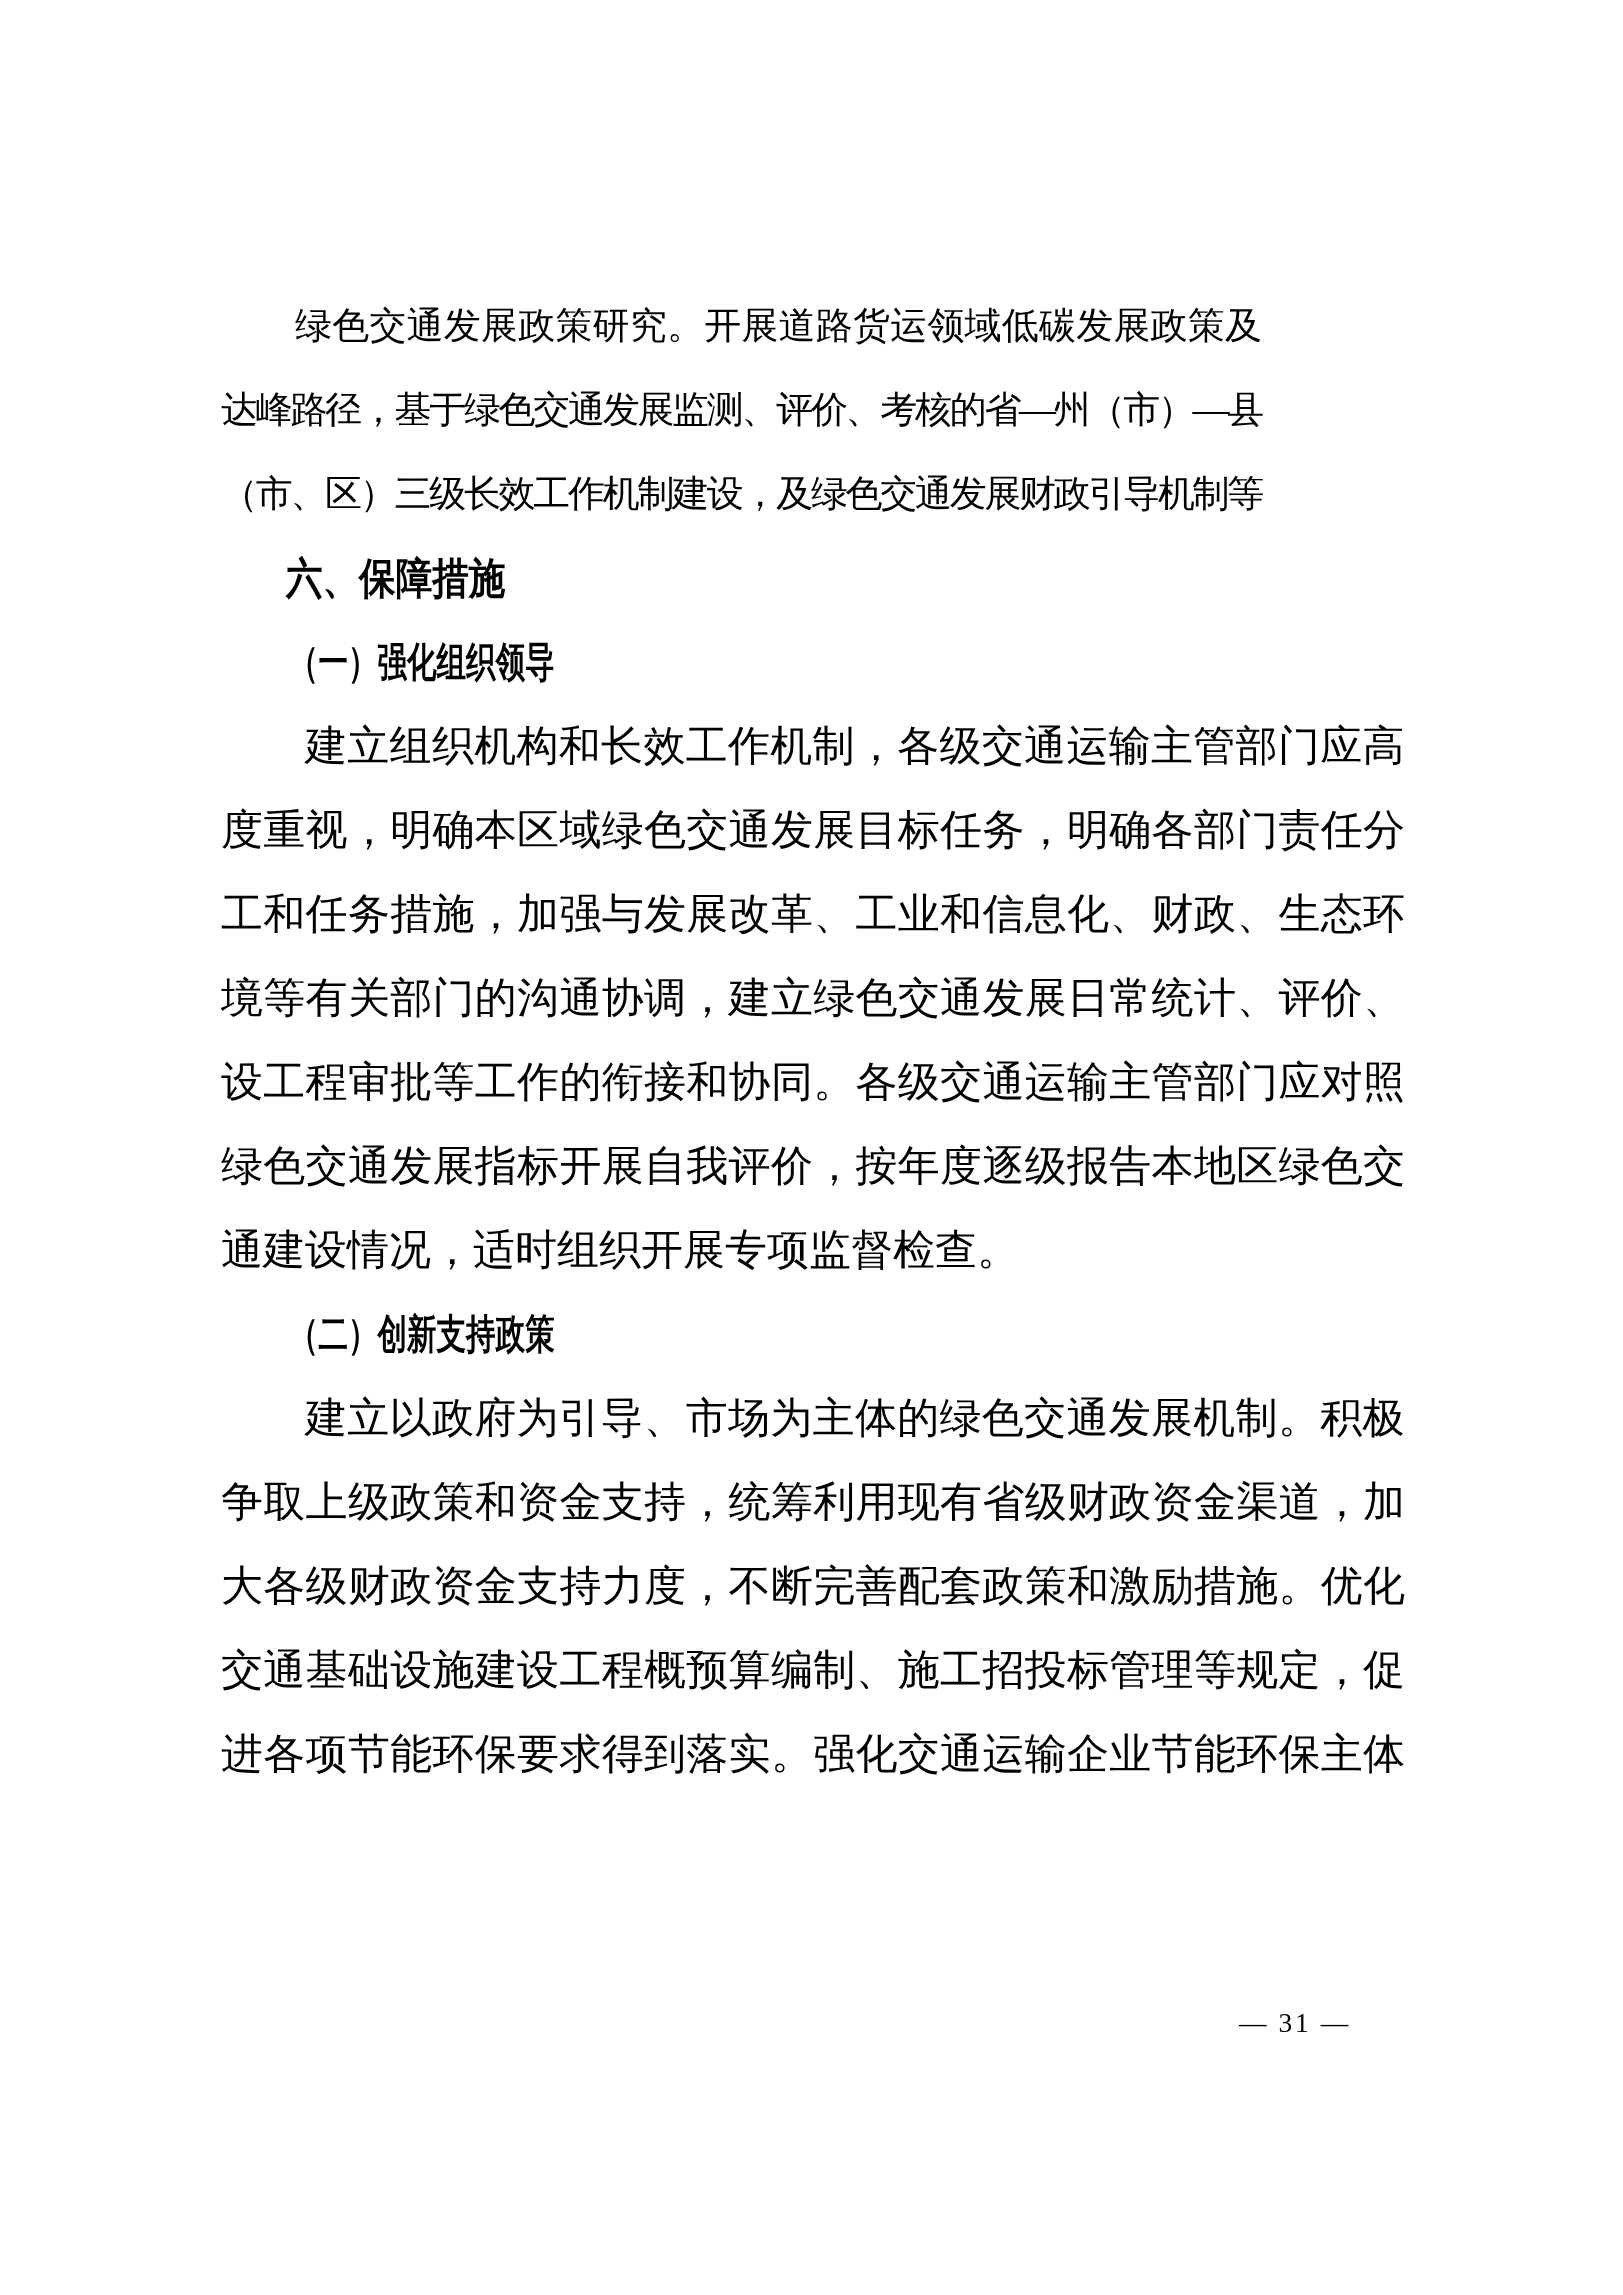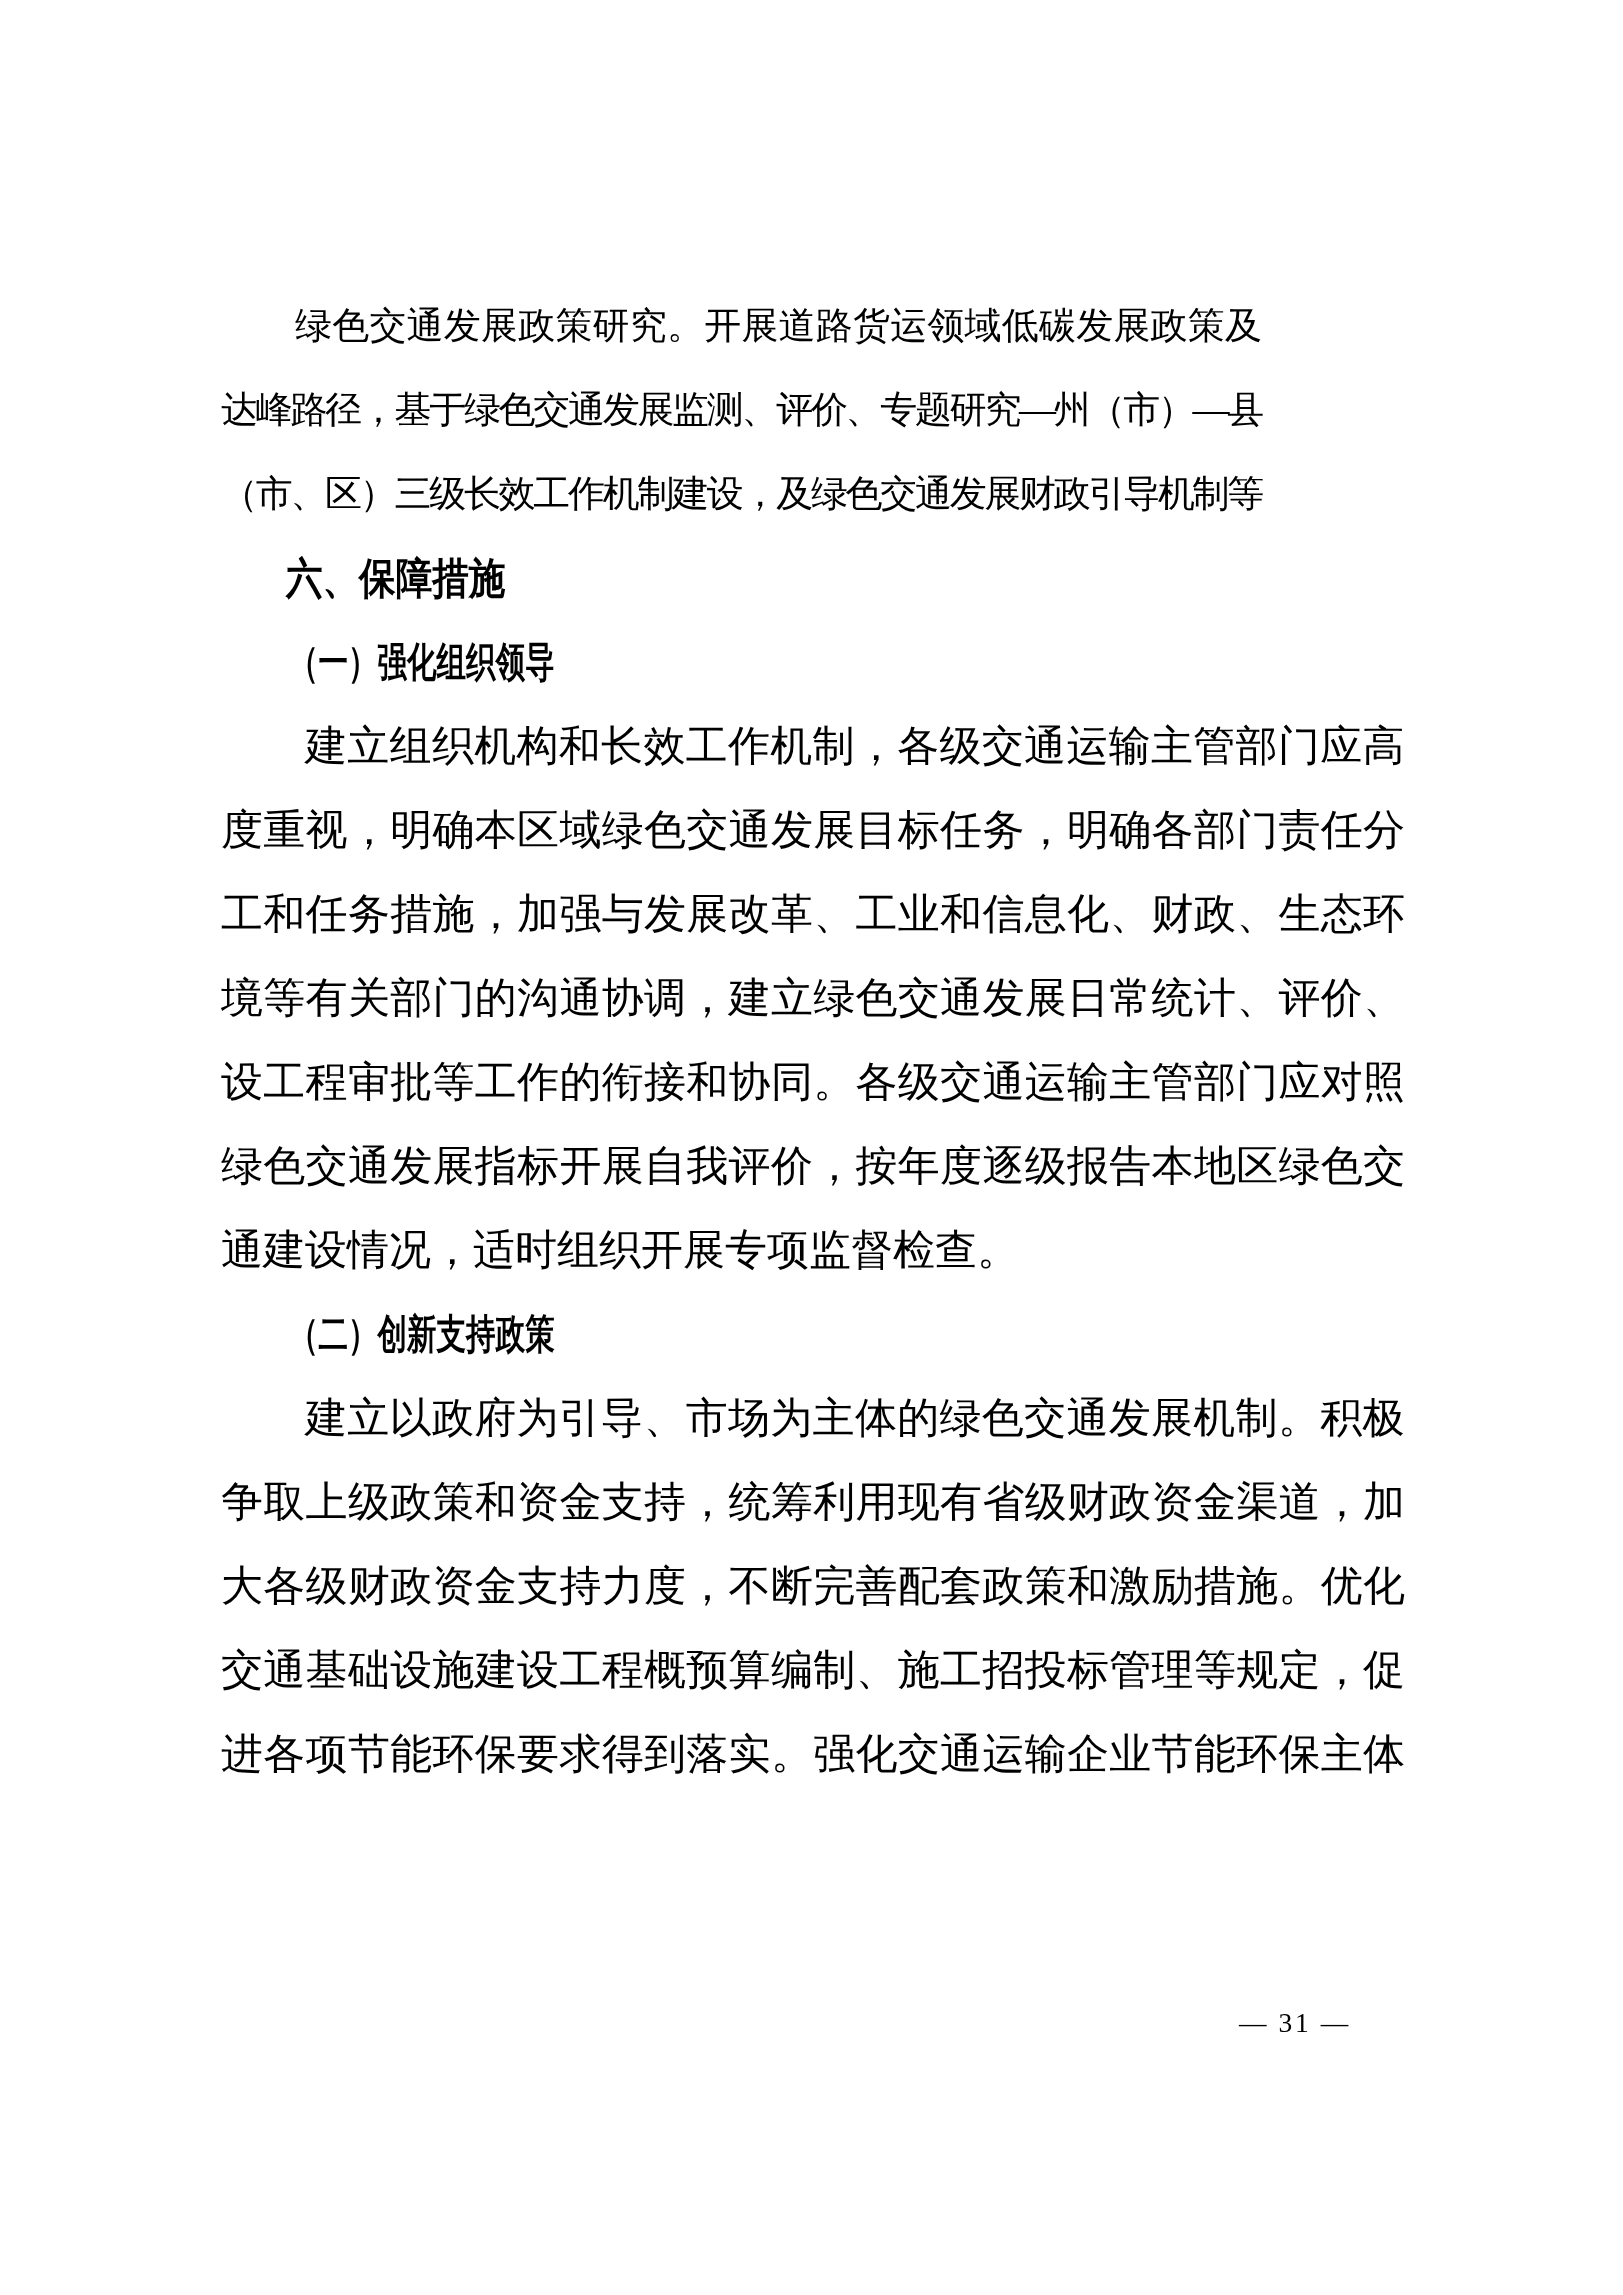--- a/index.html
+++ b/index.html
@@ -65,21 +65,21 @@
     letter-spacing: 2.6px;
     font-family: "Liberation Serif", "DejaVu Serif", serif;
   }
 </style>
 </head>
 <body>
 
 <div class="page">
   <div class="text-block" id="text-block">
       <div class="line body-line p1 indent" style="letter-spacing: 0.2px;">绿色交通发展政策研究。开展道路货运领域低碳发展政策及</div>
-      <div class="line body-line p1" style="letter-spacing: -2.3px;">达峰路径，基于绿色交通发展监测、评价、专题研究—州（市）—县</div>
+      <div class="line body-line p1" style="letter-spacing: -2.3px;">达峰路径，基于绿色交通发展监测、评价、考核的省—州（市）—县</div>
       <div class="line body-line p1" style="letter-spacing: -2.3px;">（市、区）三级长效工作机制建设，及绿色交通发展财政引导机制等</div>
       <div class="line heading"><span>六、保障措施</span></div>
       <div class="line subheading"><span>（一）强化组织领导</span></div>
       <div class="line body-line indent" style="letter-spacing: 0.3px;">建立组织机构和长效工作机制，各级交通运输主管部门应高</div>
       <div class="line body-line" style="letter-spacing: 0.3px;">度重视，明确本区域绿色交通发展目标任务，明确各部门责任分</div>
       <div class="line body-line" style="letter-spacing: 0.3px;">工和任务措施，加强与发展改革、工业和信息化、财政、生态环</div>
       <div class="line body-line" style="letter-spacing: 0.3px;">境等有关部门的沟通协调，建立绿色交通发展日常统计、评价、</div>
       <div class="line body-line" style="letter-spacing: 0.3px;">设工程审批等工作的衔接和协同。各级交通运输主管部门应对照</div>
       <div class="line body-line" style="letter-spacing: 0.3px;">绿色交通发展指标开展自我评价，按年度逐级报告本地区绿色交</div>
       <div class="line body-line">通建设情况，适时组织开展专项监督检查。</div>

